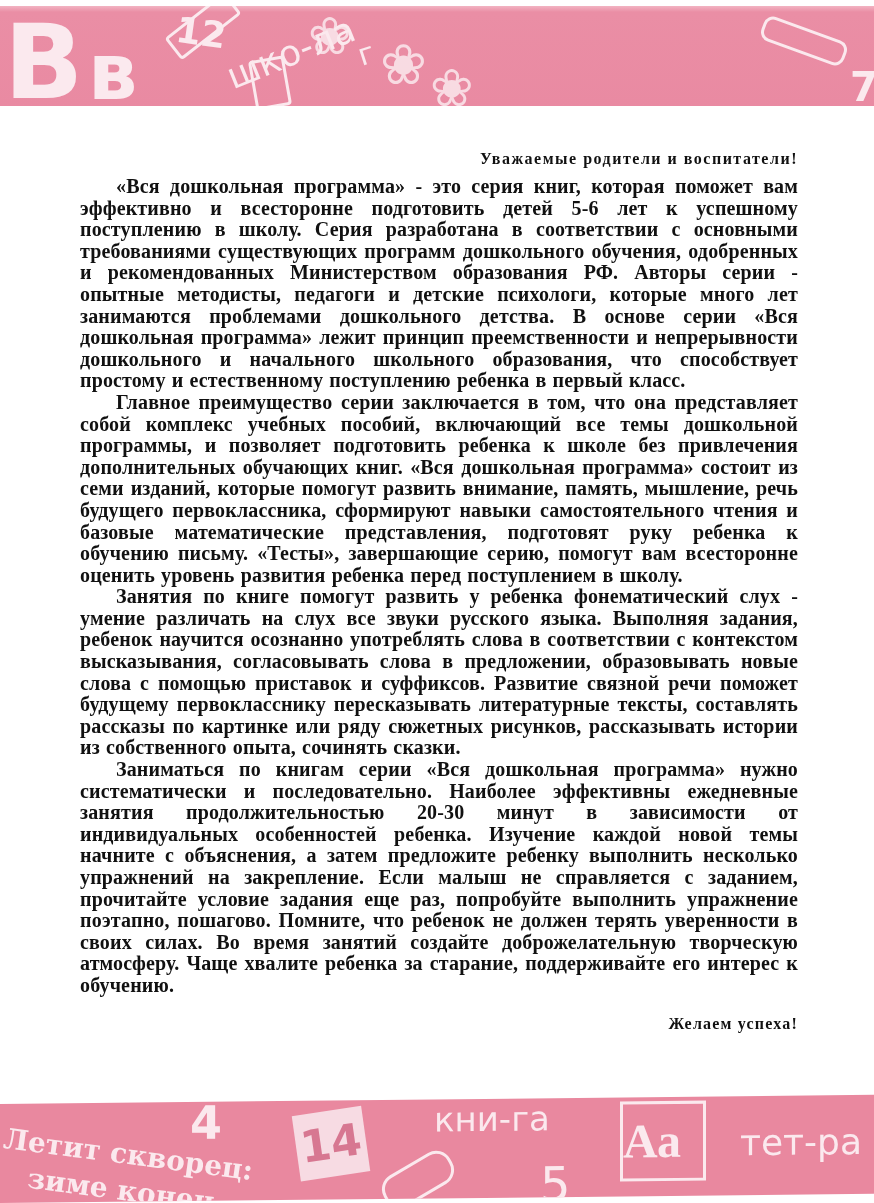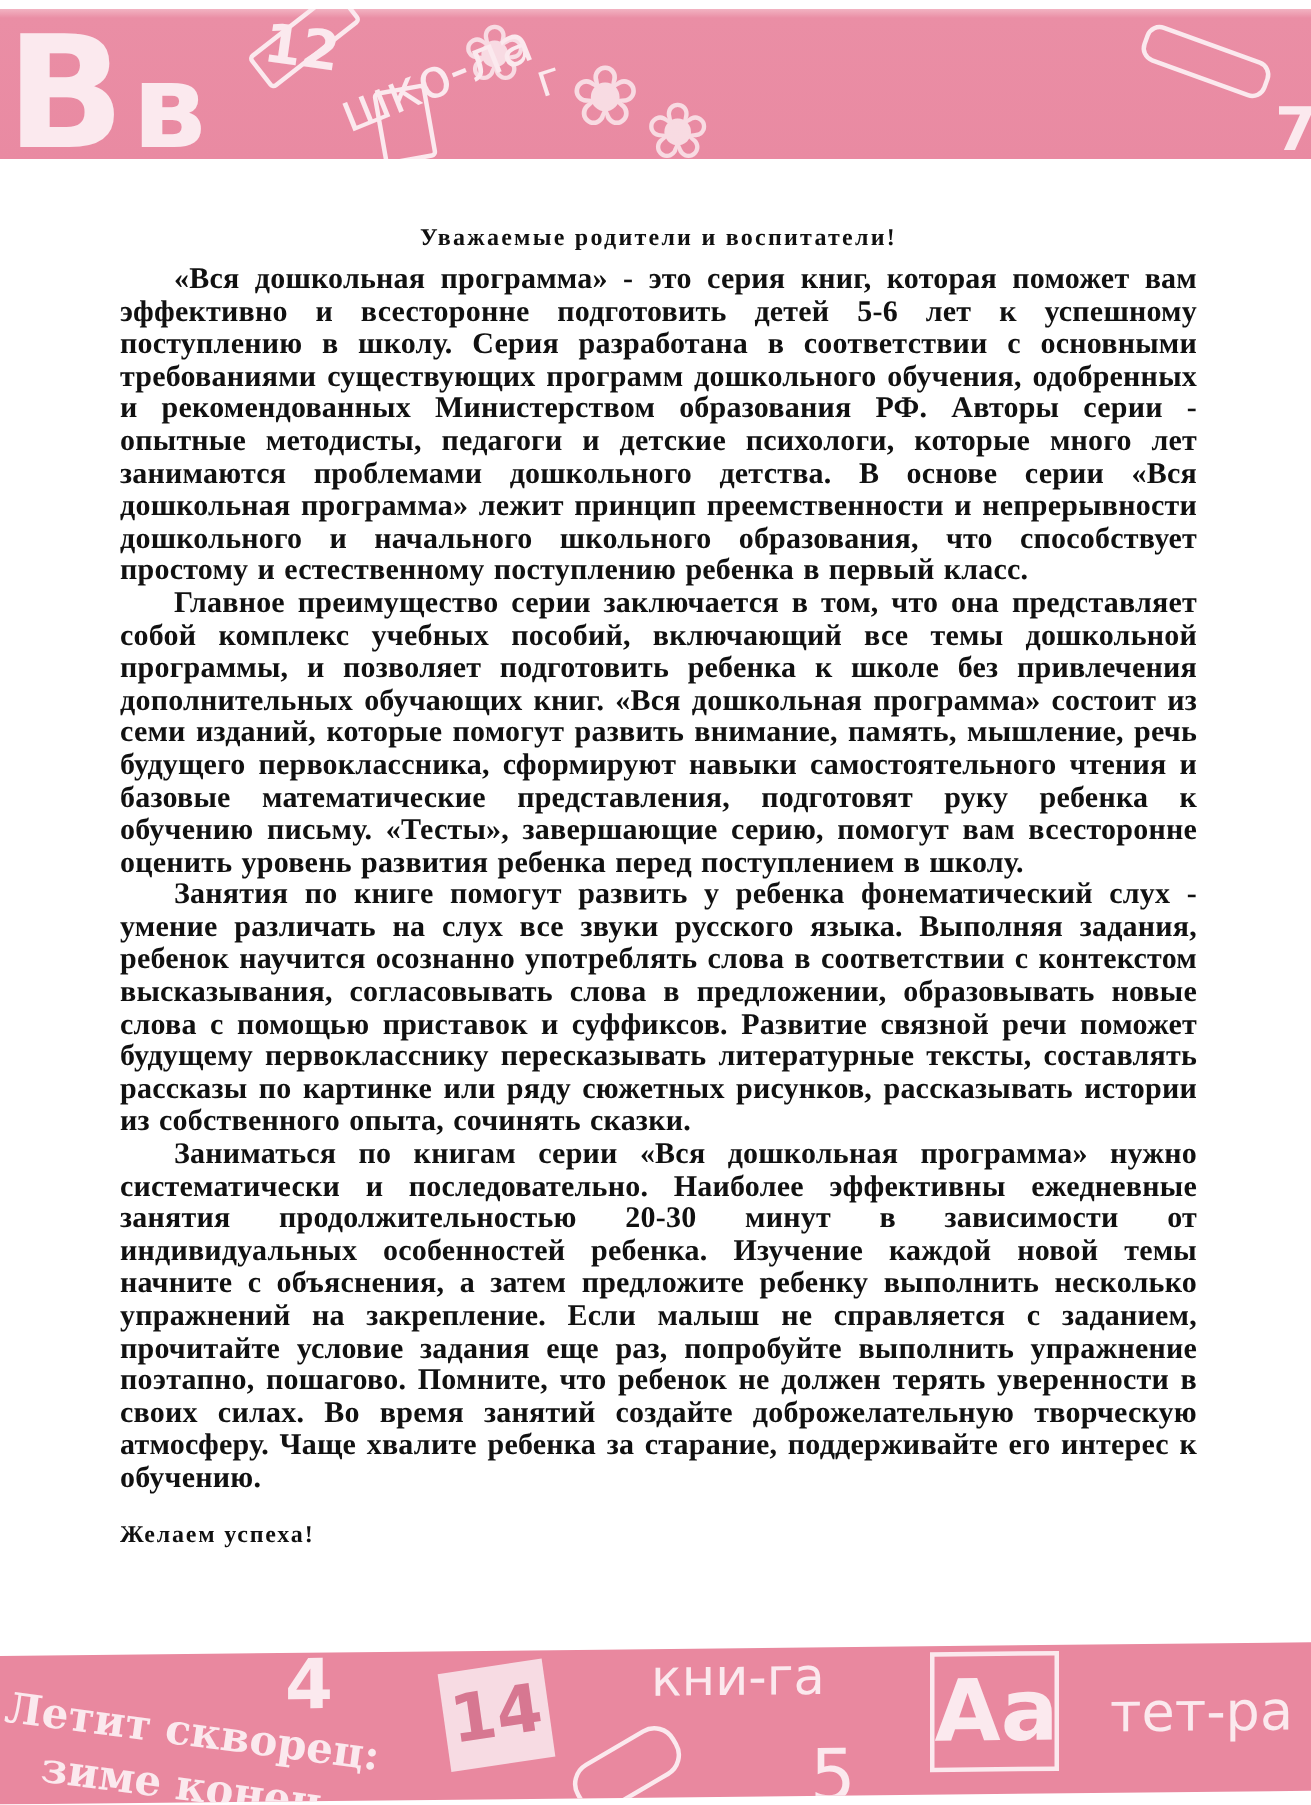--- a/index.html
+++ b/index.html
@@ -15,30 +15,30 @@
   }
   .banner-top { top: 6px; height: 100px; background: linear-gradient(180deg,#f2b3c2 0px,#ea8ea5 6px,#e98aa2 100%); }
   .banner-bottom { top: 1104px; height: 99px; background: #e9889f; transform: skewY(-0.6deg); transform-origin: left top; }
   .deco { position: absolute; color: #fbe9ee; font-family: "DejaVu Sans", sans-serif; white-space: nowrap; }
   .outline { position: absolute; border: 3px solid #fbe9ee; border-radius: 4px; }
 
   .page {
     position: absolute; left: 80px; top: 140px; width: 718px;
   }
   .title {
-    text-align: center; font-weight: bold; font-size: 16px; letter-spacing: 1.5px;
+    text-align: right; font-weight: bold; font-size: 16px; letter-spacing: 1.5px;
     height: 34px; line-height: 34px; margin-top: 2px;
   }
   .para {
     margin: 0; font-weight: bold; font-size: 20px; line-height: 21.6px;
     text-align: justify; text-indent: 36px; letter-spacing: 0.15px;
     word-spacing: 1px;
   }
   .closing {
-    text-align: left; font-weight: bold; font-size: 16px; letter-spacing: 1.2px;
+    text-align: right; font-weight: bold; font-size: 16px; letter-spacing: 1.2px;
     margin-top: 18px;
   }
 </style>
 </head>
 <body>
 
 <div class="banner banner-top">
   <span class="deco" style="left:4px; top:6px; font-size:104px; line-height:100px; font-weight:bold;">В</span>
   <span class="deco" style="left:88px; top:26px; font-size:78px; line-height:80px; font-weight:bold;">в</span>
   <span class="deco" style="left:176px; top:6px; font-size:36px; transform:rotate(8deg); font-weight:bold;">12</span>
@@ -61,17 +61,17 @@
   <p class="para">Заниматься по книгам серии «Вся дошкольная программа» нужно систематически и последовательно. Наиболее эффективны ежедневные занятия продолжительностью 20-30 минут в зависимости от индивидуальных особенностей ребенка. Изучение каждой новой темы начните с объяснения, а затем предложите ребенку выполнить несколько упражнений на закрепление. Если малыш не справляется с заданием, прочитайте условие задания еще раз, попробуйте выполнить упражнение поэтапно, пошагово. Помните, что ребенок не должен терять уверенности в своих силах. Во время занятий создайте доброжелательную творческую атмосферу. Чаще хвалите ребенка за старание, поддерживайте его интерес к обучению.</p>
   <div class="closing">Желаем успеха!</div>
 </div>
 
 <div class="banner banner-bottom">
   <span class="deco" style="left:6px; top:18px; font-size:28px; font-family:'DejaVu Serif', serif; font-weight:bold; transform:rotate(8deg); transform-origin:left top;">Летит скворец:</span>
   <span class="deco" style="left:30px; top:58px; font-size:28px; font-family:'DejaVu Serif', serif; font-weight:bold; transform:rotate(8deg); transform-origin:left top;">зиме конец</span>
   <span class="deco" style="left:190px; top:-6px; font-size:46px; font-weight:bold;">4</span>
   <span class="deco" style="left:296px; top:10px; width:70px; height:66px; background:#f7dbe3; color:#d77791; font-size:44px; font-weight:bold; text-align:center; line-height:66px; transform:rotate(-8deg);">14</span>
   <span class="deco" style="left:434px; top:0px; font-size:34px;">кни-га</span>
-  <span class="deco" style="left:620px; top:4px; width:80px; height:74px; border:3px solid #fbe9ee; font-size:57px; font-weight:bold; text-align:center; line-height:74px;">Аа</span>
+  <span class="deco" style="left:620px; top:4px; width:80px; height:74px; border:3px solid #fbe9ee; font-size:48px; font-weight:bold; text-align:left; line-height:74px;font-family:Liberation Serif, serif;">Аа</span>
   <div class="outline" style="left:380px; top:62px; width:70px; height:30px; border-radius:16px; transform:rotate(-30deg);"></div>
   <span class="deco" style="left:540px; top:58px; font-size:48px;">5</span>
   <span class="deco" style="left:740px; top:26px; font-size:36px;">тет-ра</span>
 </div>
 
 </body></html>

